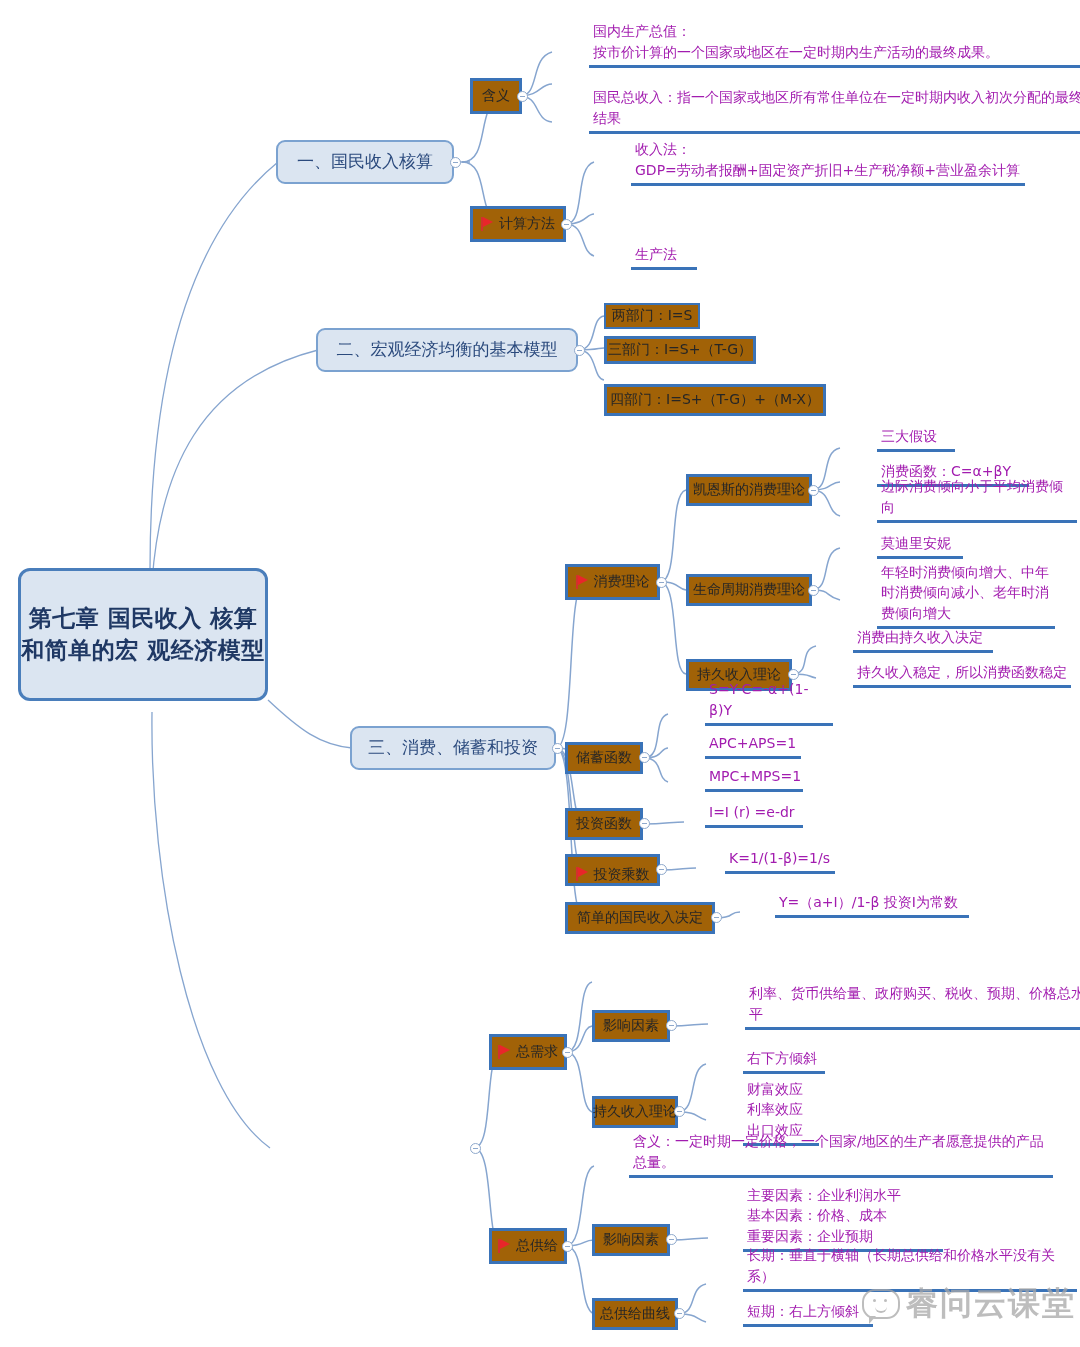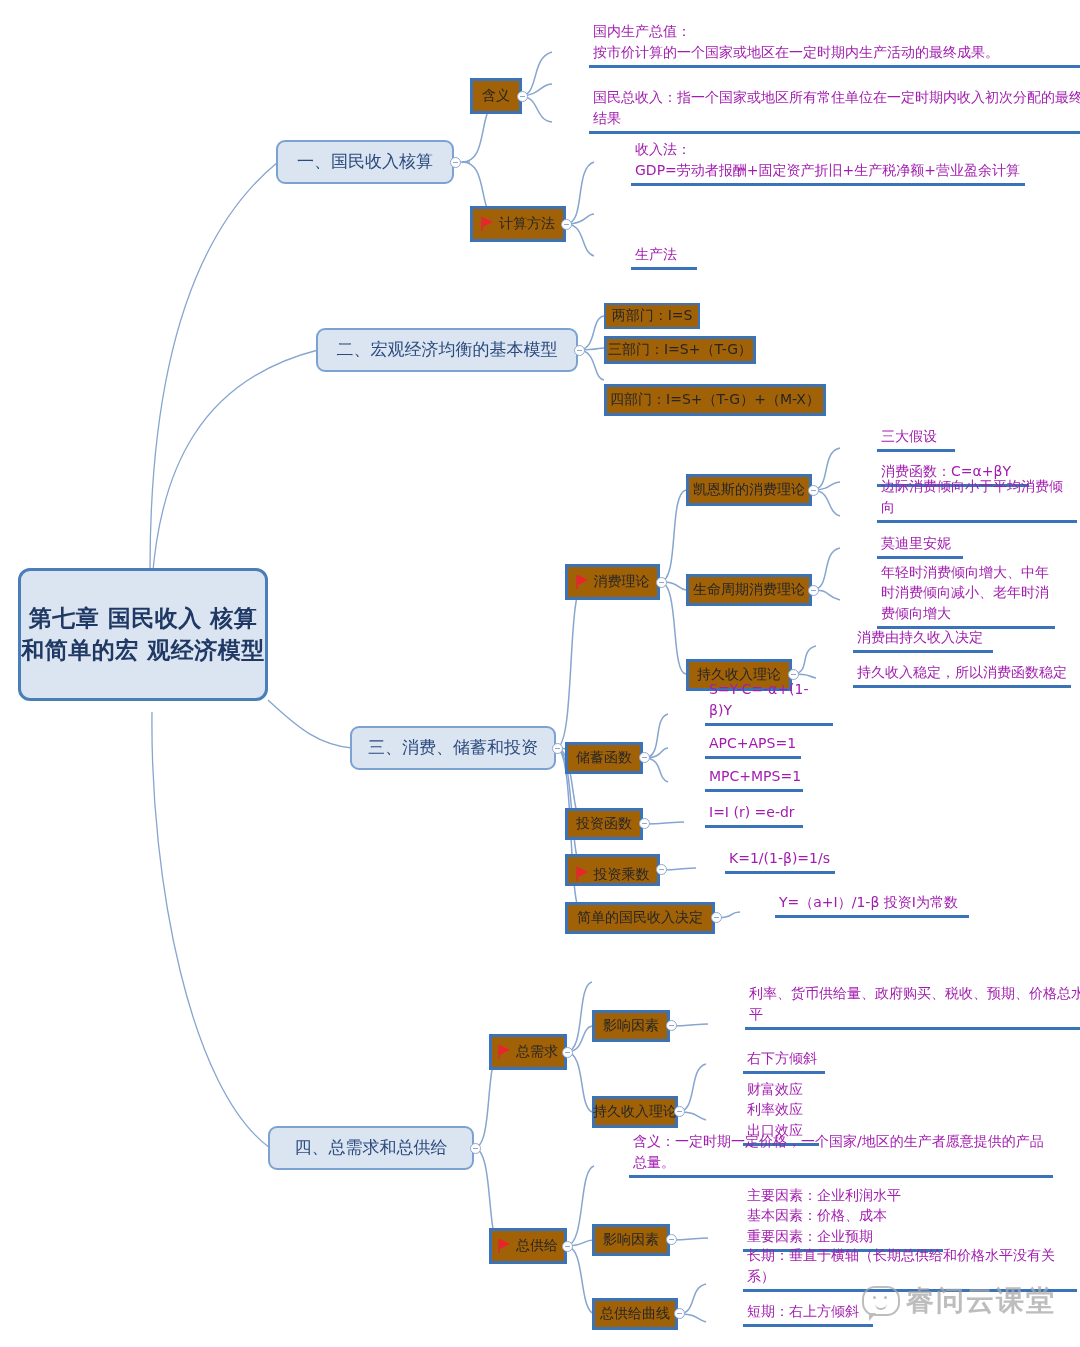--- a/index.html
+++ b/index.html
@@ -116,21 +116,21 @@
     position:absolute;
     left:2px;top:4px;
     width:5px;height:1px;
     background:#8fa9cc;
   }
   
   #watermark{
     position:absolute;
     color:#a8a8a8;
     opacity:.75;
-    font-size:28px;
+    font-size:32px;
     letter-spacing:2px;
     font-weight:bold;
     white-space:nowrap;
     display:flex;
     align-items:center;
     gap:6px;
   }
   #watermark .bubble{
     width:34px;height:26px;
     border:2px solid #a8a8a8;
@@ -336,21 +336,20 @@
       <span>投资乘数</span>
     </span>
   </div>
   <div class="dot" style="left:656px;top:864px;"></div>
   <div class="node leaf" style="left:688px;top:848px;width:110px;height:26px;">K=1/(1-β)=1/s</div>
 
   <div class="node lvl2" style="left:565px;top:902px;width:150px;height:32px;">简单的国民收入决定</div>
   <div class="dot" style="left:711px;top:912px;"></div>
   <div class="node leaf" style="left:738px;top:892px;width:194px;height:26px;">Y=（a+I）/1-β 投资I为常数</div>
 
-  <div class="node lvl1" style="left:268px;top:1126px;width:206px;height:44px;">四、总需求和总供给</div>
   <div class="dot" style="left:470px;top:1143px;"></div>
 
   <div class="node lvl2" style="left:489px;top:1034px;width:78px;height:36px;">
     <span class="inner">
       <span class="flag"></span>
       <span>总需求</span>
     </span>
   </div>
   <div class="dot" style="left:562px;top:1047px;"></div>
 

